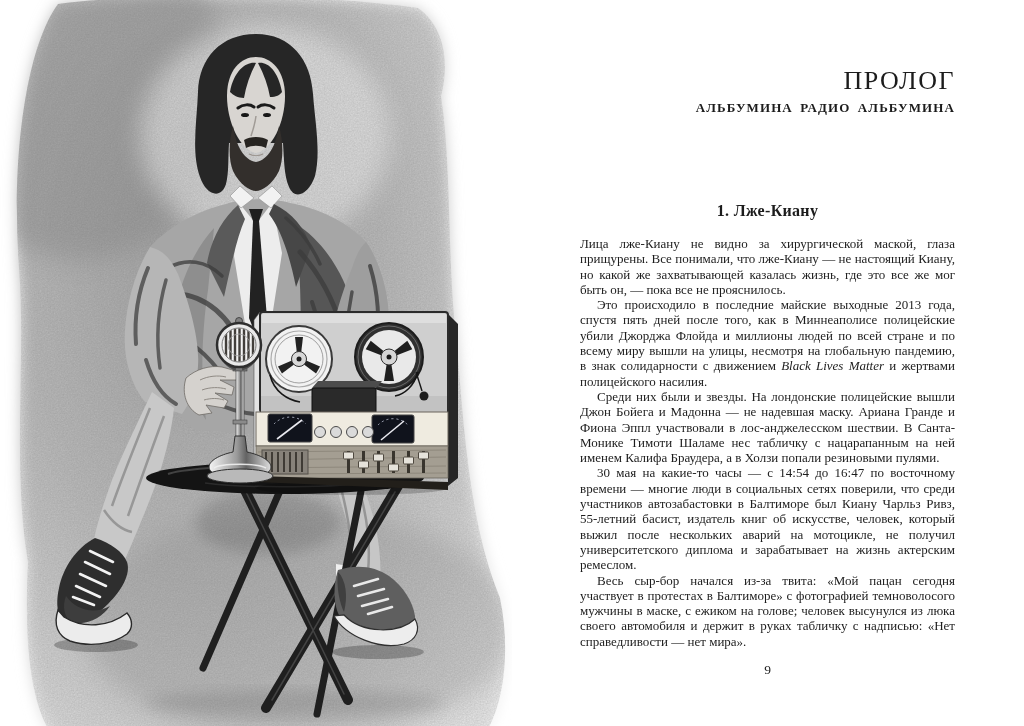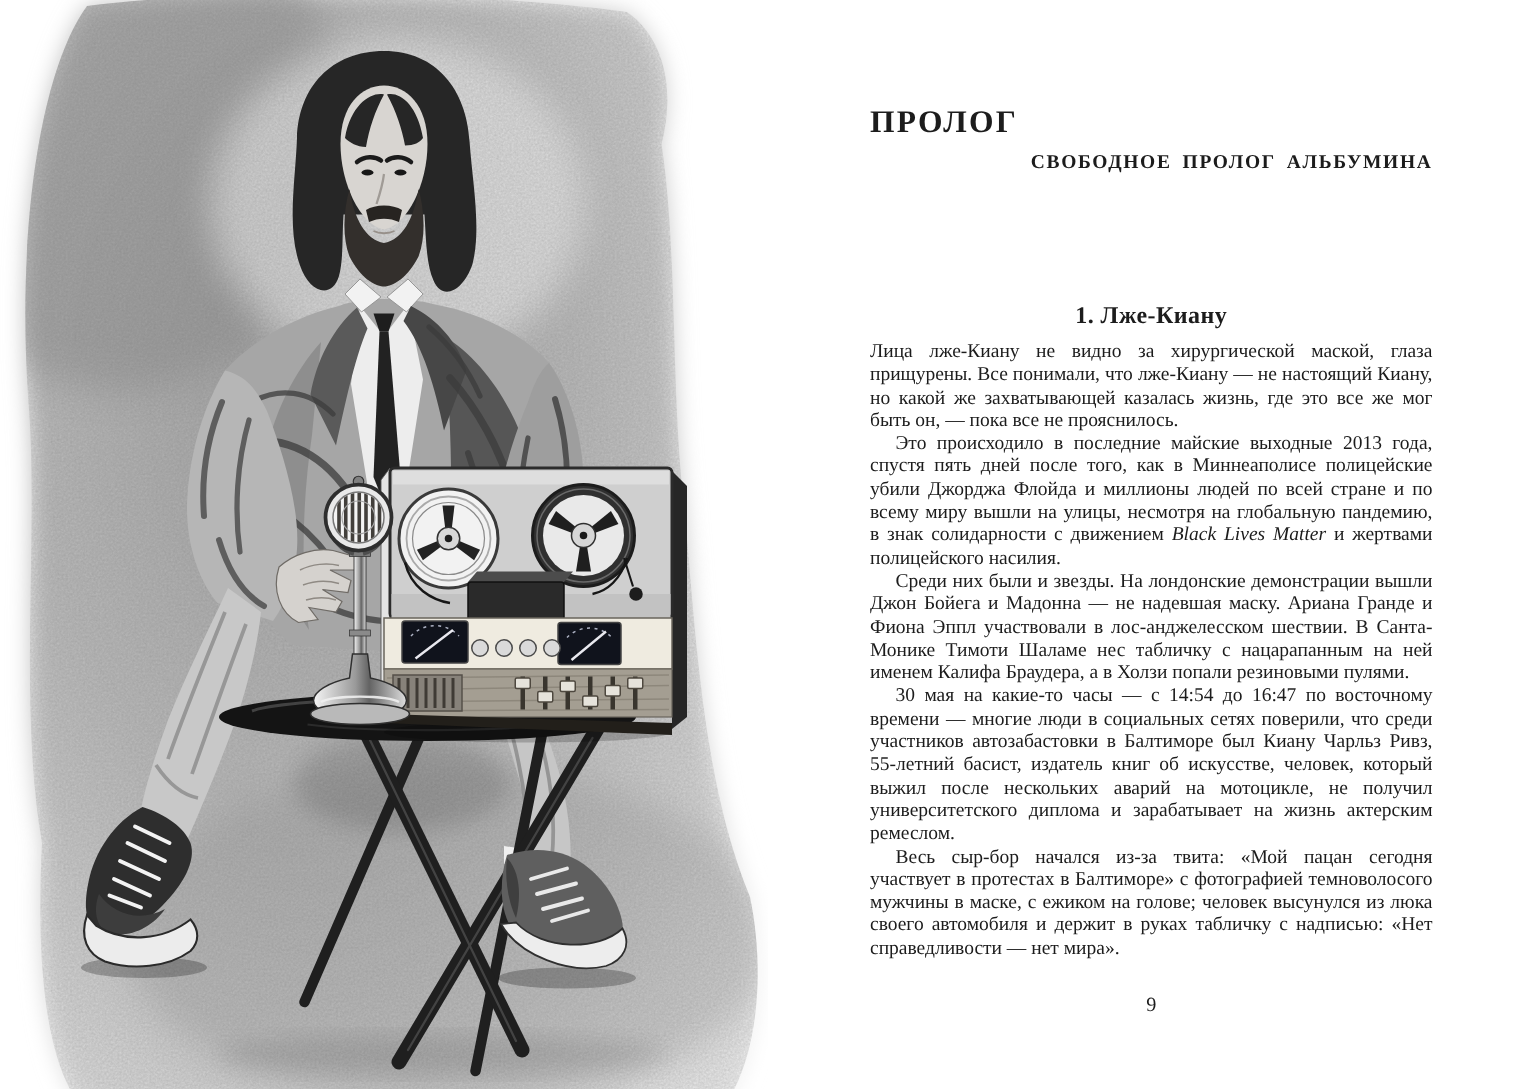--- a/index.html
+++ b/index.html
@@ -20,46 +20,46 @@
   .page-left svg { display: block; }
 
   
   .text-column {
     position: absolute;
     left: 68px; top: 0;
     width: 375px;
   }
   .chapter-title {
     margin: 70px 0 0 0;
-    font-size: 21px;
-    font-weight: bold;
+    font-size: 26px;
+    font-weight: normal;
     letter-spacing: 1.5px;
     line-height: 22px;
-    text-align: left;
+    text-align: right;
     white-space: nowrap;
   }
   .chapter-subtitle {
     margin: 8px 0 0 0;
     font-size: 13px;
     font-weight: bold;
     letter-spacing: 1.1px;
     word-spacing: 3px;
     line-height: 16px;
     text-align: right;
     white-space: nowrap;
   }
   .section-heading {
     margin: 86px 0 0 0;
     font-size: 16px;
     font-weight: bold;
     letter-spacing: 0.3px;
     line-height: 18px;
     text-align: center;
   }
-  .body-text { margin-top: 6px; }
+  .body-text { margin-top: 16px; }
   .body-text p {
     margin: 0;
     font-size: 13px;
     line-height: 15.3px;
     text-align: justify;
     text-indent: 17px;
     hyphens: auto;
   }
   .body-text p.first { text-indent: 0; }
   .page-number {
@@ -370,26 +370,26 @@
           <path d="M253,328 L253,362"></path>
         </g>
         <circle cx="239" cy="345" r="11" fill="none" stroke="#a5a5a5" stroke-width="0.8"></circle>
       </g>
     </svg>
   </div>
 
   <div class="page page-right">
     <div class="text-column">
       <h1 class="chapter-title">ПРОЛОГ</h1>
-      <h2 class="chapter-subtitle">СВОБОДНОЕ ПРОЛОГ АЛЬБУМИНА</h2>
+      <h2 class="chapter-subtitle">АЛЬБУМИНА РАДИО АЛЬБУМИНА</h2>
       <h3 class="section-heading">1. Лже-Киану</h3>
       <div class="body-text">
         <p class="first">Лица лже-Киану не видно за хирургической маской, глаза прищурены. Все понимали, что лже-Киану — не настоящий Киану, но какой же захватывающей казалась жизнь, где это все же мог быть он, — пока все не прояснилось.</p>
         <p><span>Это происходило в последние майские выходные 2013 года, спустя пять дней после того, как в Миннеаполисе полицейские убили Джорджа Флойда и миллионы людей по всей стране и по всему миру вышли на улицы, несмотря на глобальную пандемию, в знак солидарности с движением </span><i>Black Lives Matter</i><span> и жертвами полицейского насилия.</span></p>
-        <p>Среди них были и звезды. На лондонские демонстрации вышли Джон Бойега и Мадонна — не надевшая маску. Ариана Гранде и Фиона Эппл участвовали в лос-анджелесском шествии. В Санта-Монике Тимоти Шаламе нес табличку с нацарапанным на ней именем Калифа Браудера, а в Холзи попали резиновыми пулями.</p>
+        <p>Среди них были и звезды. На лондонские полицейские вышли Джон Бойега и Мадонна — не надевшая маску. Ариана Гранде и Фиона Эппл участвовали в лос-анджелесском шествии. В Санта-Монике Тимоти Шаламе нес табличку с нацарапанным на ней именем Калифа Браудера, а в Холзи попали резиновыми пулями.</p>
         <p>30 мая на какие-то часы — с 14:54 до 16:47 по восточному времени — многие люди в социальных сетях поверили, что среди участников автозабастовки в Балтиморе был Киану Чарльз Ривз, 55-летний басист, издатель книг об искусстве, человек, который выжил после нескольких аварий на мотоцикле, не получил университетского диплома и зарабатывает на жизнь актерским ремеслом.</p>
         <p>Весь сыр-бор начался из-за твита: «Мой пацан сегодня участвует в протестах в Балтиморе» с фотографией темноволосого мужчины в маске, с ежиком на голове; человек высунулся из люка своего автомобиля и держит в руках табличку с надписью: «Нет справедливости — нет мира».</p>
       </div>
     </div>
     <div class="page-number">9</div>
   </div>
 
 </div>
 
 </body></html>

